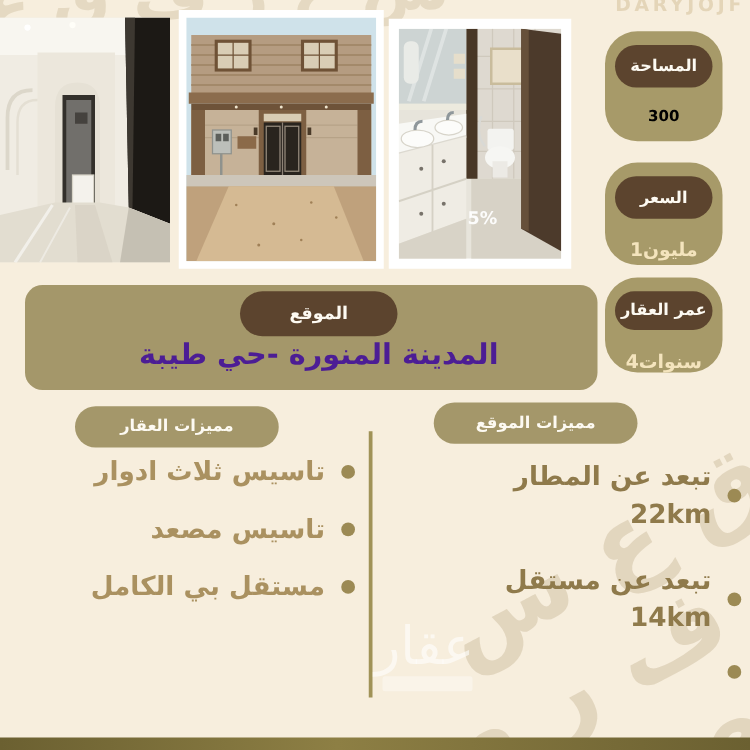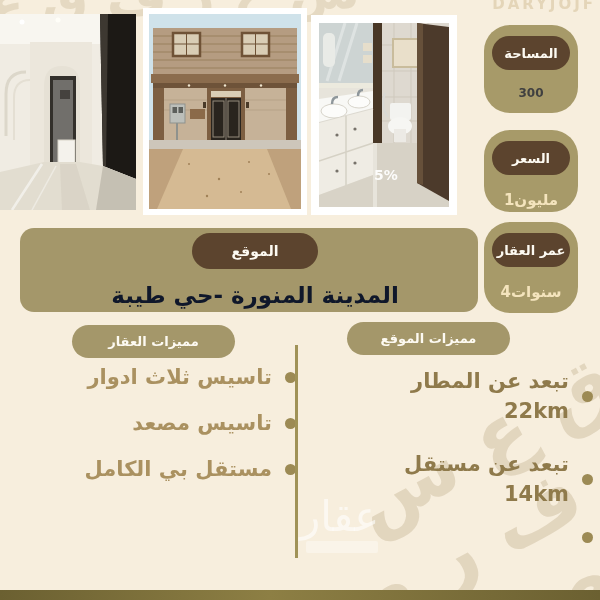--- a/index.html
+++ b/index.html
@@ -25,35 +25,35 @@
   .photo svg{display:block;}
   .pct-badge{position:absolute;left:374px;top:167px;color:rgba(255,255,255,.92);
     font-size:14px;font-weight:bold;}
   
   .side-badge{position:absolute;left:484px;width:94px;background:#a79a69;
     border-radius:26px;display:flex;flex-direction:column;align-items:center;gap:12px;}
   .pill{background:#5c442e;border-radius:18px;color:#fdfaf2;display:flex;
     align-items:center;justify-content:center;font-weight:bold;}
   .side-badge .pill{width:78px;height:34px;margin-top:11px;font-size:13px;}
   .badge-val{margin-top:4px;font-weight:bold;}
-  .val-dark{color:#404040;font-size:12px;}
+  .val-dark{color:#000000;font-size:12px;}
   .val-cream{color:#f4e4bd;font-size:15px;}
   
   .loc-box{position:absolute;left:20px;top:228px;width:446px;height:84px;
     background:#a4976a;border-radius:14px;display:flex;flex-direction:column;align-items:center;padding-left:12px;}
   .loc-box .pill{width:126px;height:36px;margin-top:5px;font-size:14px;}
-  .loc-value{margin-top:13px;color:#0f172a;font-weight:bold;font-size:23px;}
+  .loc-value{margin-top:2px;color:#4c1d95;font-weight:bold;font-size:23px;}
   
   .feat-pill{position:absolute;height:33px;width:163px;background:#a4976a;
     border-radius:17px;color:#fdfaf2;font-size:13px;font-weight:bold;
     display:flex;align-items:center;justify-content:center;}
-  .feat-pill.left{left:72px;top:325px;}
+  .feat-pill.left{left:60px;top:325px;}
   .feat-pill.right{left:347px;top:322px;}
   .feat-list{position:absolute;display:flex;flex-direction:column;}
-  .feat-list.left{left:18px;top:362px;width:278px;gap:16px;}
+  .feat-list.left{left:6px;top:362px;width:278px;gap:16px;}
   .feat-list.right{left:303px;top:366px;width:244px;gap:23px;margin-left:46px;}
   .feat-item{display:flex;align-items:center;gap:13px;font-weight:bold;line-height:30px;}
   .feat-list.left .feat-item{color:#aa9160;font-size:21px;}
   .feat-list.right .feat-item{color:#8f7a4b;font-size:21px;}
   .bullet{width:11px;height:11px;border-radius:50%;background:#9c8a54;flex:0 0 auto;}
   .divider{position:absolute;left:295px;top:345px;width:3px;height:213px;background:#a09257;}
 </style>
 </head>
 <body>
 
@@ -168,21 +168,21 @@
   <div class="pct-badge" dir="ltr">5%</div>
 
   <div class="side-badge" style="top:25px;height:88px;">
     <div class="pill">المساحة</div>
     <div class="badge-val val-dark" dir="ltr">300</div>
   </div>
   <div class="side-badge" style="top:130px;height:82px;">
     <div class="pill">السعر</div>
     <div class="badge-val val-cream">مليون1</div>
   </div>
-  <div class="side-badge" style="top:222px;height:91px;">
+  <div class="side-badge" style="top:222px;height:76px;">
     <div class="pill">عمر العقار</div>
     <div class="badge-val val-cream">سنوات4</div>
   </div>
 
   <div class="loc-box">
     <div class="pill">الموقع</div>
     <div class="loc-value">المدينة المنورة -حي طيبة</div>
   </div>
 
   <div class="feat-pill left">مميزات العقار</div>

